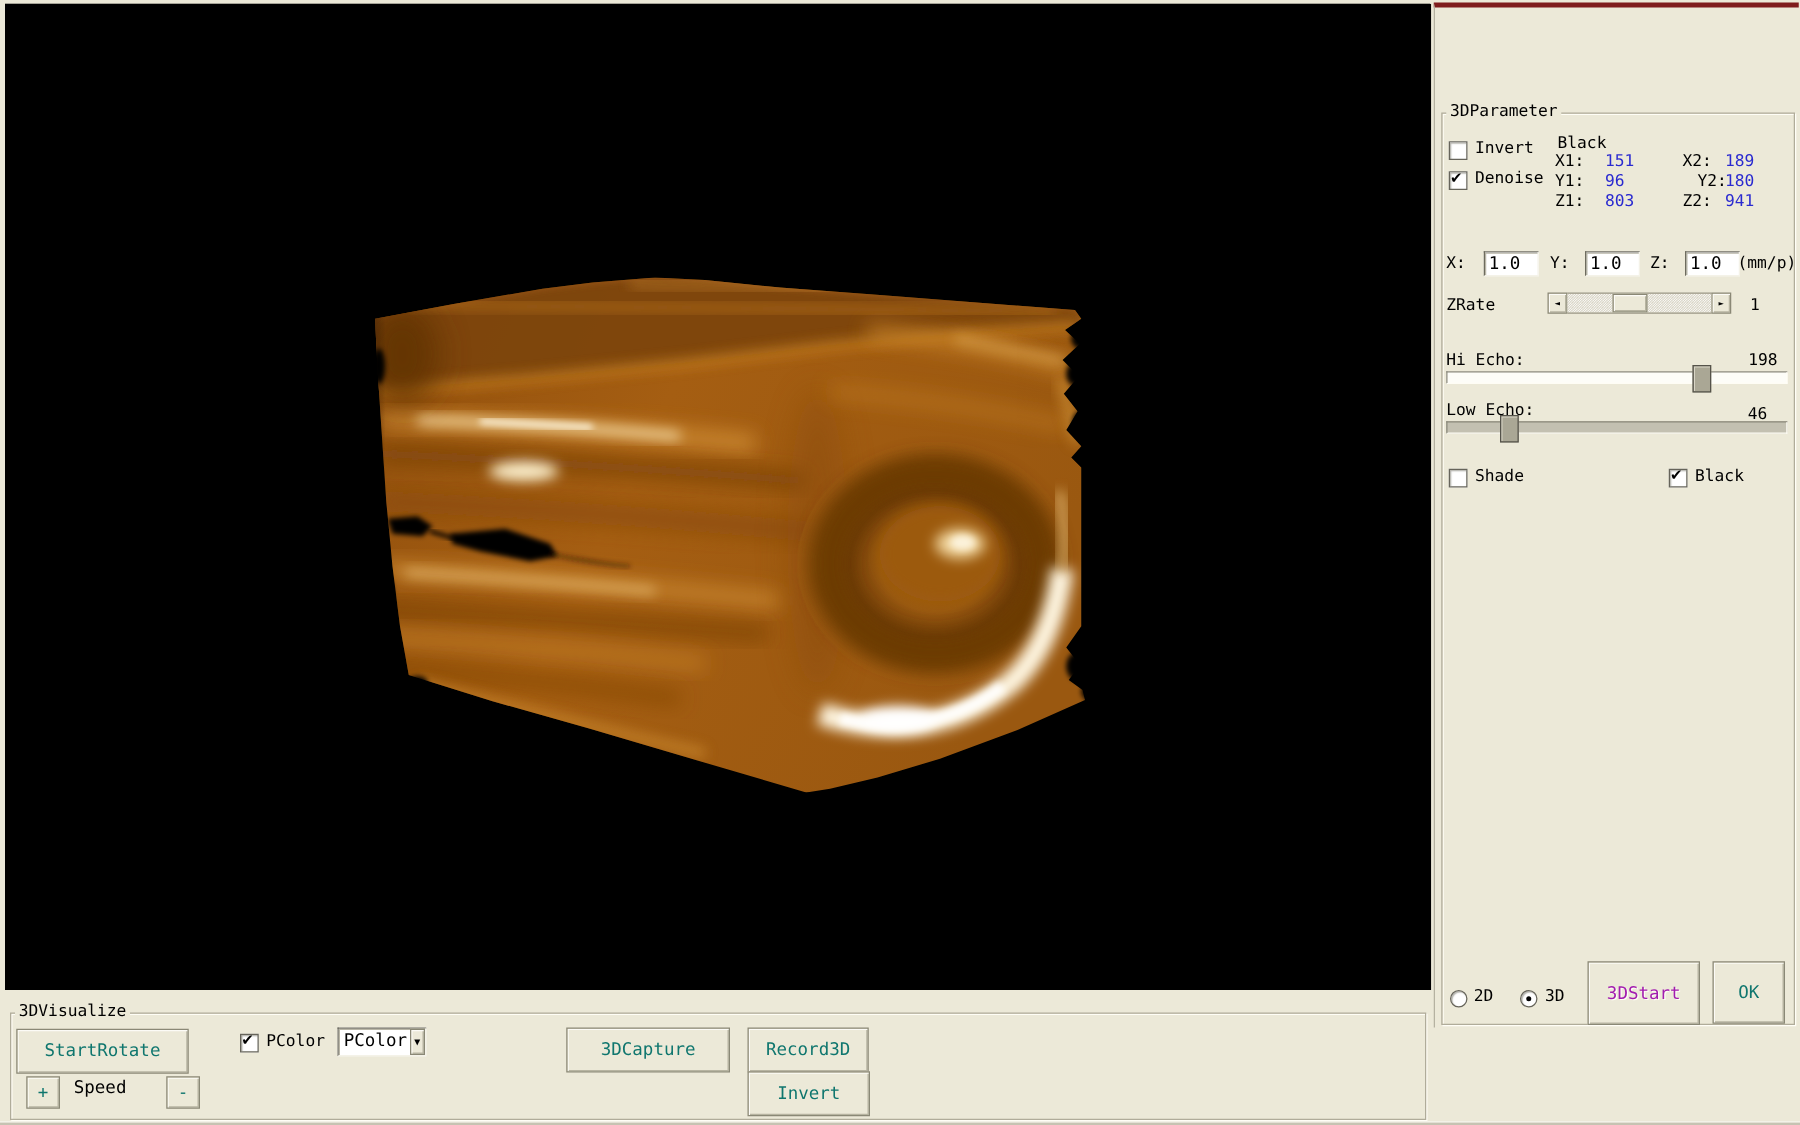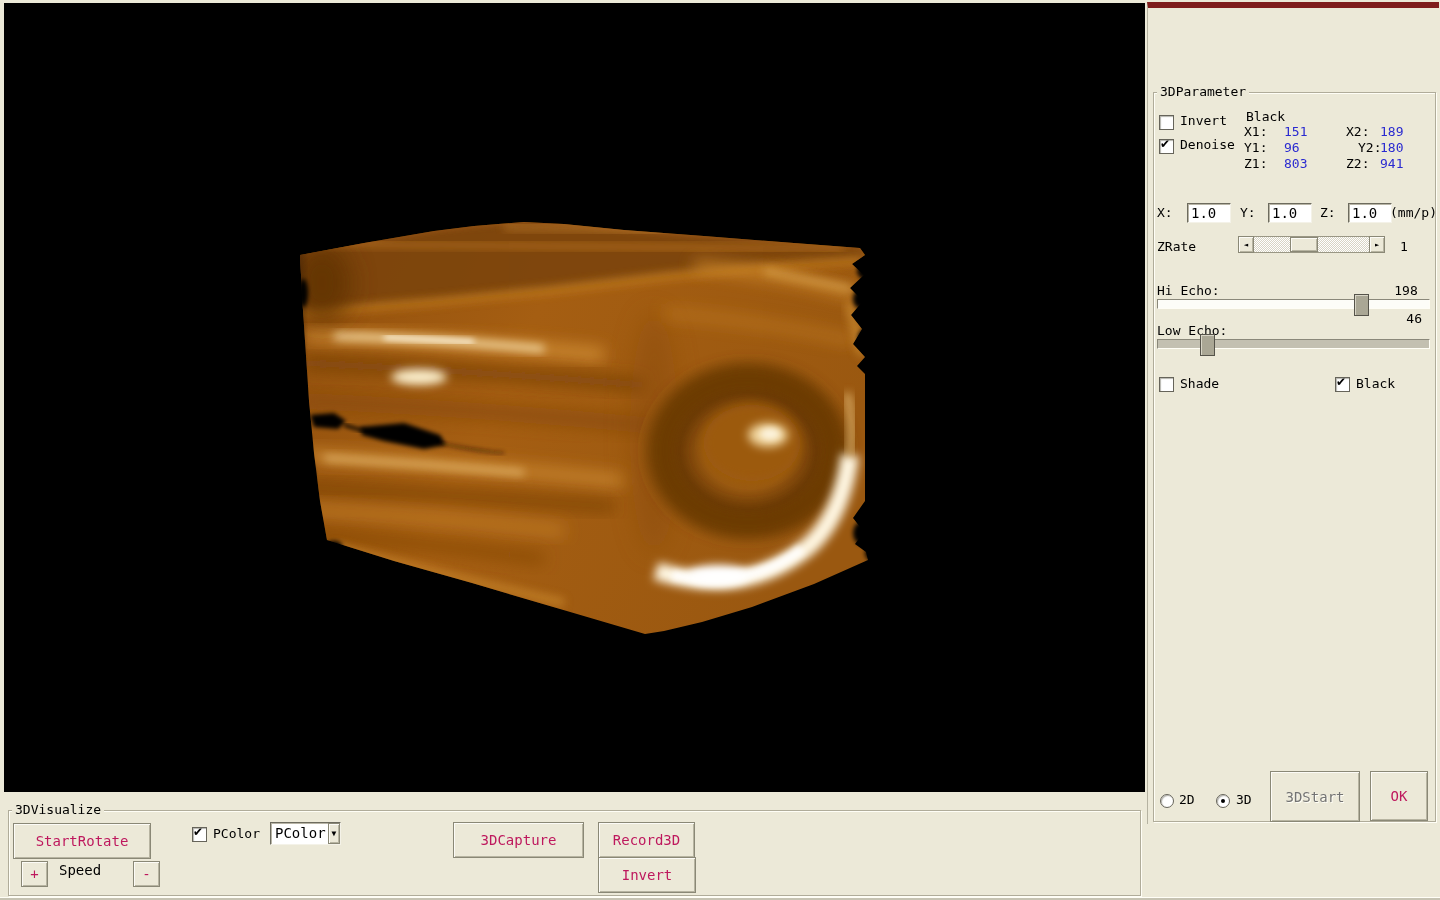--- a/index.html
+++ b/index.html
@@ -9,32 +9,32 @@
     font-family:"DejaVu Sans Mono","Liberation Mono",monospace;
     font-size:13px;
   }
   .label{position:absolute;white-space:nowrap;line-height:15px}
   .blue{color:#2a2ad0}
 
   
   .viewport{position:absolute;left:4px;top:3px;width:1140px;height:789px;background:#000}
 
   
-  .right-panel{position:absolute;left:1147px;top:2px;width:291px;height:816px;background:#ece9d8;border-left:1px solid #b5b2a1;border-top:6px solid #7f1d1d}
+  .right-panel{position:absolute;left:1147px;top:2px;width:291px;height:816px;background:#ece9d8;border-left:1px solid #b5b2a1;border-top:4px solid #7f1d1d}
   .groupbox{position:absolute;border:1px solid #b0ac9a;box-shadow:inset 1px 1px 0 #fffef6,1px 1px 0 #fffef6}
   .group-label{position:absolute;top:-8px;left:3px;background:#ece9d8;padding:0 3px;line-height:14px}
 
   
   .btn{
     position:absolute;background:#ece9d8;border:1px solid #8a8876;
     box-shadow:inset 1px 1px 0 #fcfbf6,inset -1px -1px 0 #b7b4a1;
     display:flex;align-items:center;justify-content:center;
-    font-family:inherit;font-size:14px;color:#be185d;cursor:default;
+    font-family:inherit;font-size:14px;color:#0f766e;cursor:default;
   }
-  .btn.disabled{color:#737373;text-shadow:1px 1px 0 #fffef6}
+  .btn.disabled{color:#a21caf;text-shadow:1px 1px 0 #fffef6}
 
   
   .checkbox{position:absolute;width:13px;height:13px;background:#fff;border:1px solid #66645a;box-shadow:inset 1px 1px 1px rgba(90,88,76,.45)}
   .checkbox .mark{position:absolute;left:0;top:-3px;font-size:12px;font-family:"DejaVu Sans",sans-serif}
   .radio{position:absolute;width:12px;height:12px;border-radius:50%;background:#fff;border:1px solid #66645a;box-shadow:inset 1px 1px 1px rgba(90,88,76,.45)}
   .radio .dot{position:absolute;left:4px;top:4px;width:4px;height:4px;border-radius:50%;background:#000}
 
   
   .field{
     position:absolute;background:#fff;border:1px solid;border-color:#6d6b5e #f4f2e8 #f4f2e8 #6d6b5e;
@@ -213,26 +213,26 @@
     <div class="scrollbar" style="left:84px;top:143px;width:147px;height:17px">
       <div class="scroll-btn">◄</div>
       <div class="scroll-track">
         <div class="scroll-thumb" style="left:36px"></div>
       </div>
       <div class="scroll-btn">►</div>
     </div>
     <span class="label" style="left:246px;top:146px">1</span>
 
     <span class="label" style="left:3px;top:190px">Hi Echo:</span>
-    <span class="label" style="left:236px;top:190px;width:32px;text-align:center">198</span>
+    <span class="label" style="left:236px;top:190px;width:32px;text-align:right">198</span>
     <div class="slider-track" style="left:3px;top:206px;width:271px"></div>
     <div class="slider-thumb" style="left:200px;top:201px"></div>
 
     <span class="label" style="left:3px;top:230px">Low Echo:</span>
-    <span class="label" style="left:236px;top:218px;width:32px;text-align:right">46</span>
+    <span class="label" style="left:236px;top:233px;width:32px;text-align:center">46</span>
     <div class="slider-track gray" style="left:3px;top:246px;width:271px"></div>
     <div class="slider-thumb" style="left:46px;top:241px"></div>
 
     <span class="checkbox" style="left:5px;top:284px"></span>
     <span class="label" style="left:26px;top:283px">Shade</span>
     <span class="checkbox" style="left:181px;top:284px">
         <span class="mark">✔</span>
       </span>
     <span class="label" style="left:202px;top:283px">Black</span>
 

